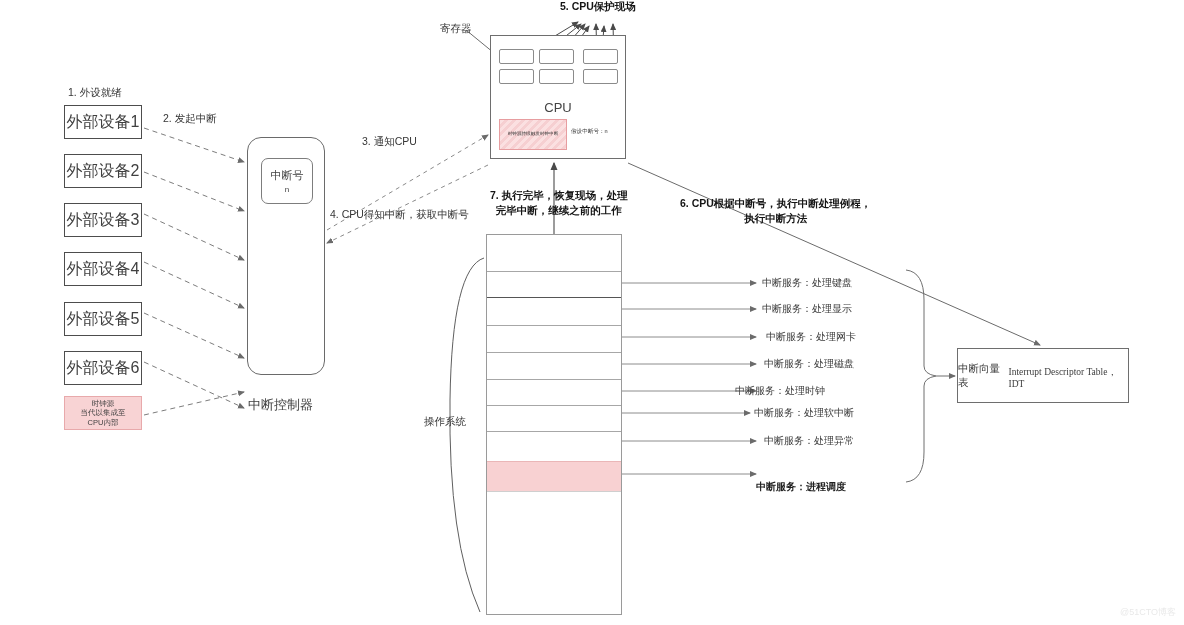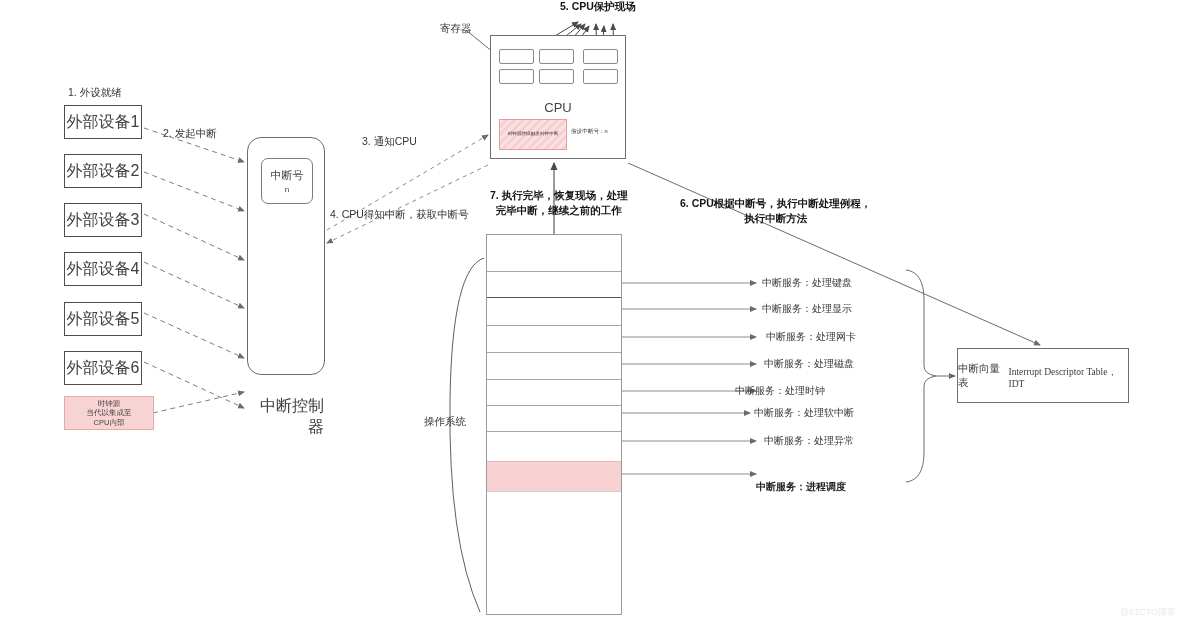--- a/index.html
+++ b/index.html
@@ -4,32 +4,32 @@
 <style>
   html,body{margin:0;padding:0;background:#fff;}
   body{width:1184px;height:625px;position:relative;overflow:hidden;
        font-family:"Liberation Sans","DejaVu Sans",sans-serif;color:#404040;}
   #stage{position:absolute;left:0;top:0;width:1184px;height:625px;}
   svg#wires{position:absolute;left:0;top:0;width:1184px;height:625px;pointer-events:none;}
 
   .box{position:absolute;box-sizing:border-box;background:#fff;border:1px solid #5a5a5a;
        display:flex;align-items:center;justify-content:center;text-align:center;}
   .dev{width:78px;height:34px;font-size:16px;border:1.3px solid #4d4d4d;}
-  .clocksrc{position:absolute;box-sizing:border-box;width:90px;height:34px;
+  .clocksrc{position:absolute;box-sizing:border-box;width:78px;height:34px;
             background:#f8d3d4;border:1px solid #e8a9ab;display:flex;flex-direction:column;
             align-items:center;justify-content:center;font-size:7.5px;line-height:1.25;color:#3f3f3f;}
 
   .pic-ctrl{position:absolute;box-sizing:border-box;left:247px;top:137px;width:78px;height:238px;
             border:1.3px solid #6a6a6a;border-radius:14px;background:#fff;}
   .pic-num{position:absolute;left:13px;top:20px;width:52px;height:46px;box-sizing:border-box;
            border:1px solid #7d7d7d;border-radius:7px;background:#fff;
            display:flex;flex-direction:column;align-items:center;justify-content:center;}
   .pic-num .t1{font-size:11px;}
   .pic-num .t2{font-size:8px;margin-top:2px;}
-  .pic-label{position:absolute;left:0;width:100%;top:258px;text-align:right;font-size:16px;}
+  .pic-label{position:absolute;left:0;width:100%;top:258px;text-align:left;font-size:13px;}
 
   .cpu{position:absolute;box-sizing:border-box;left:490px;top:35px;width:136px;height:124px;
        border:1px solid #6e6e6e;background:#fff;}
   .reg{position:absolute;box-sizing:border-box;width:35px;height:15px;border:1px solid #8b8b8b;
        border-radius:2px;background:#fff;}
   .cpu-title{position:absolute;left:0;width:100%;top:64px;text-align:center;font-size:13px;color:#444;}
   .cpu-pink{position:absolute;left:8px;top:83px;width:68px;height:31px;box-sizing:border-box;
             background:repeating-linear-gradient(135deg,#fbe0e1 0 3px,#f6cfd1 3px 6px);
             border:1px solid #e79da0;display:flex;align-items:center;justify-content:center;
             text-align:center;font-size:4.6px;line-height:1.35;color:#2f2f2f;padding:1px;}
@@ -125,21 +125,21 @@
              Q924,480 906,482" stroke="#6f6f6f" stroke-width="1" fill="none"></path>
 
     <g stroke="#6f6f6f" stroke-width="1" fill="none" marker-end="url(#ahg)">
       <path d="M936,376 L955,376"></path>
     </g>
 
     <path d="M484,258 Q452,268 450,400 Q448,540 480,612" stroke="#5f5f5f" stroke-width="1" fill="none"></path>
   </svg>
 
   <div class="lbl" style="left:68px;top:86px;">1. 外设就绪</div>
-  <div class="lbl" style="left:163px;top:127px;">2. 发起中断</div>
+  <div class="lbl" style="left:163px;top:112px;">2. 发起中断</div>
   <div class="lbl" style="left:362px;top:135px;">3. 通知CPU</div>
   <div class="lbl" style="left:330px;top:208px;">4. CPU得知中断，获取中断号</div>
   <div class="lbl b" style="left:560px;top:0px;">5. CPU保护现场</div>
   <div class="lbl b c" style="left:680px;top:196px;">
     <div>6. CPU根据中断号，执行中断处理例程，</div>
     <div>执行中断方法</div>
   </div>
   <div class="lbl b c" style="left:490px;top:188px;">
     <div>7. 执行完毕，恢复现场，处理</div>
     <div>完毕中断，继续之前的工作</div>

